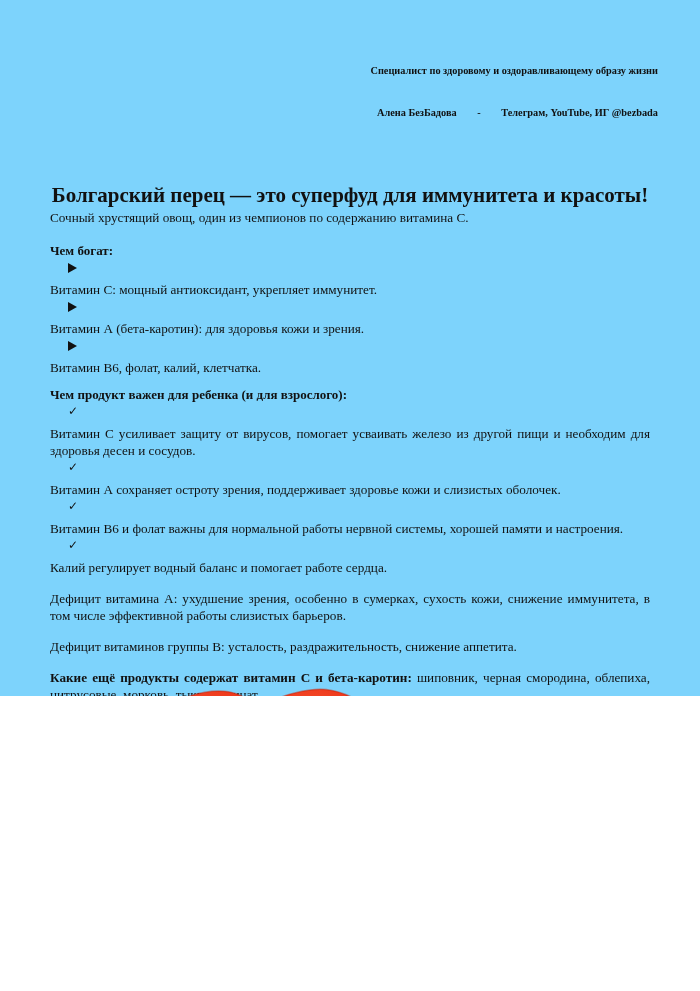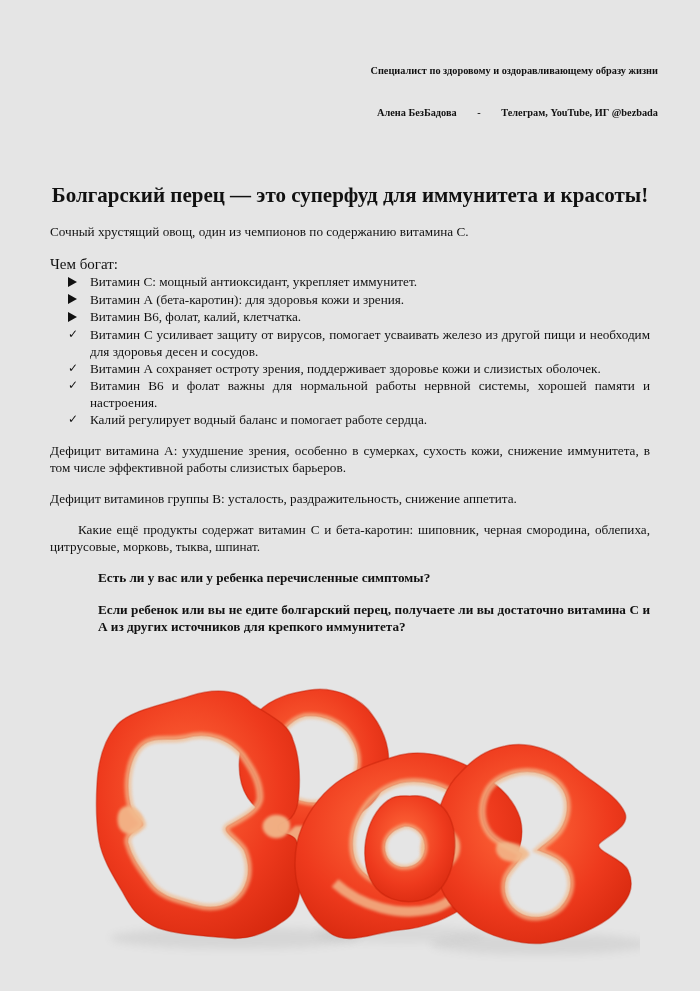--- a/index.html
+++ b/index.html
@@ -1,55 +1,55 @@
 <!DOCTYPE html>
 <html><head>
 <meta charset="utf-8">
 <style>
   html,body { margin:0; padding:0; background:#fff; }
   .page {
-    position:relative; width:700px; height:991px; background:#e5e5e5;
+    position:relative; width:700px; height:696px; background:#7dd3fc;
     font-family:"Liberation Serif","DejaVu Serif",serif; color:#111;
     overflow:hidden;
   }
   .content { position:absolute; left:50px; top:0; width:600px; }
 
   .doc-header {
     margin-top:36px; margin-right:-8px;
     text-align:right; font-weight:bold;
     font-size:10.3px; line-height:14px;
     white-space:pre-wrap;
   }
 
   .title {
     margin:37px 0 0 0; text-align:center;
     font-size:21px; font-weight:bold; line-height:20px;
   }
 
   p { margin:0; font-size:13.2px; line-height:17px; text-align:justify; }
-  .intro { margin-top:18px; text-align:left; }
+  .intro { margin-top:4px; text-align:left; }
 
-  .h { font-weight:normal; font-size:15px; line-height:17px; }
+  .h { font-weight:bold; font-size:13px; line-height:17px; }
   .mt16 { margin-top:16px; } .mt10 { margin-top:10px; } .mt14 { margin-top:14px; } .mt15 { margin-top:15px; }
 
   ul { margin:0; padding:0; list-style:none; }
-  li { display:flex; font-size:13.2px; line-height:17px; }
+  li { display:flex; font-size:13.2px; line-height:17px;flex-direction:column; }
   li .marker-col { flex:0 0 22px; margin-left:18px; }
   li .li-text { flex:1; text-align:justify; }
   .arrow-list .li-text { text-align:left; }
 
   .tri {
     display:inline-block; width:0; height:0; margin-top:3.5px;
     border-left:9px solid #111;
     border-top:5px solid transparent;
     border-bottom:5px solid transparent;
   }
   .check { font-family:"DejaVu Sans",sans-serif; font-size:12px; }
 
-  .bold-inline { font-weight:normal;margin-left:28px; }
+  .bold-inline { font-weight:bold; }
   .q { font-weight:bold;margin-left:48px; }
 
   .photo-wrap { position:absolute; left:70px; top:678px; width:570px; height:295px; }
 </style>
 </head>
 <body>
 
 <div class="page">
   <div class="content">
 
@@ -71,20 +71,21 @@
       <li>
         <span class="marker-col"><span class="tri"></span></span>
         <span class="li-text">Витамин А (бета-каротин): для здоровья кожи и зрения.</span>
       </li>
       <li>
         <span class="marker-col"><span class="tri"></span></span>
         <span class="li-text">Витамин В6, фолат, калий, клетчатка.</span>
       </li>
     </ul>
 
+    <div class="h mt10">Чем продукт важен для ребенка (и для взрослого):</div>
     <ul class="check-list">
       <li>
         <span class="marker-col check">✓</span>
         <span class="li-text">Витамин С усиливает защиту от вирусов, помогает усваивать железо из другой пищи и необходим для здоровья десен и сосудов.</span>
       </li>
       <li>
         <span class="marker-col check">✓</span>
         <span class="li-text">Витамин А сохраняет остроту зрения, поддерживает здоровье кожи и слизистых оболочек.</span>
       </li>
       <li>

